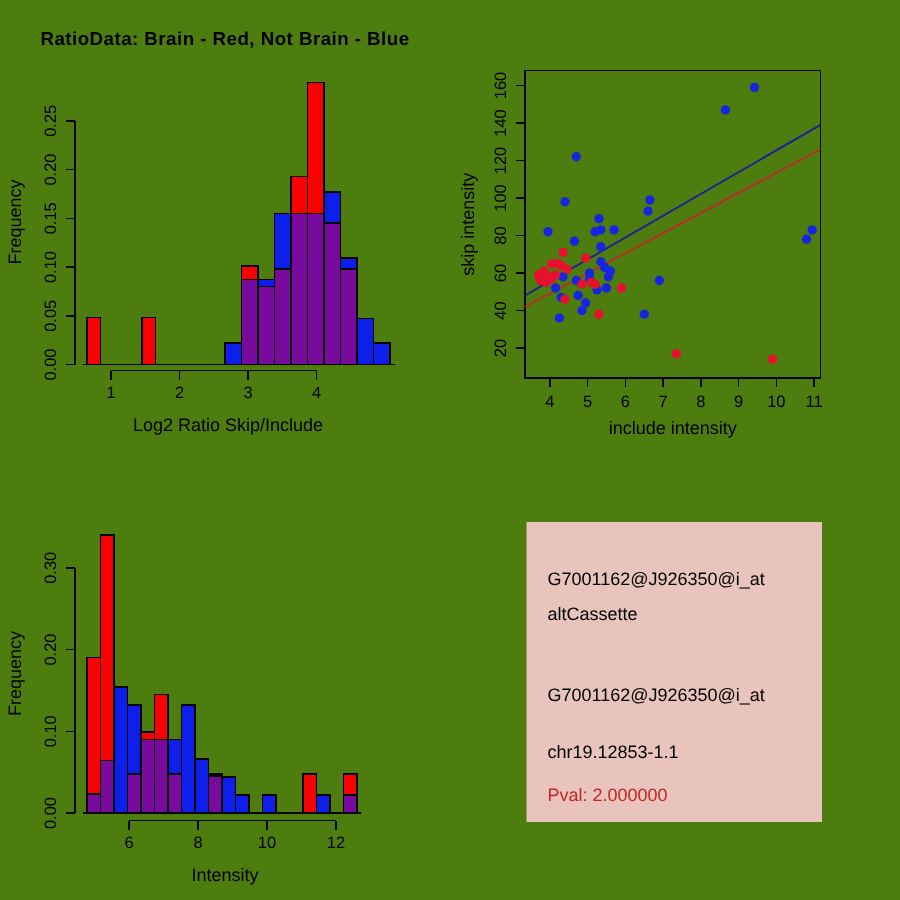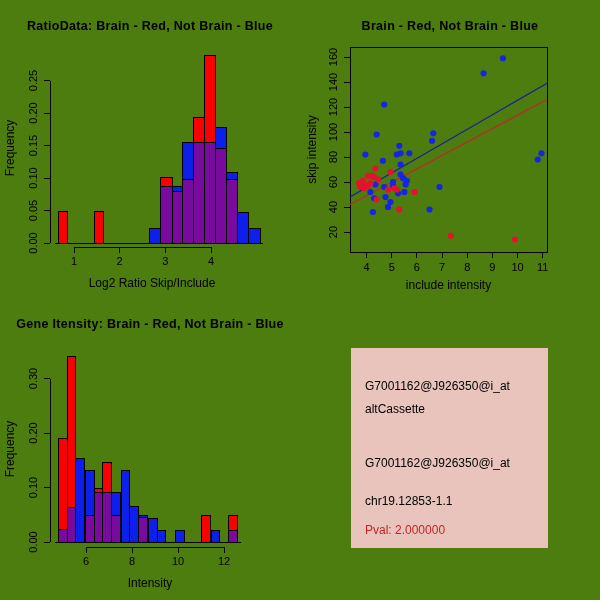--- a/index.html
+++ b/index.html
@@ -66,21 +66,20 @@
         <line x1="165.33333333333331" y1="247" x2="165.33333333333331" y2="253" stroke="#000000" stroke-width="1" shape-rendering="crispEdges"></line>
         <text x="165.33333333333331" y="265" font-size="11px" text-anchor="middle">3</text>
         <line x1="211" y1="247" x2="211" y2="253" stroke="#000000" stroke-width="1" shape-rendering="crispEdges"></line>
         <text x="211" y="265" font-size="11px" text-anchor="middle">4</text>
         <text x="152" y="287" font-size="12px" text-anchor="middle">Log2 Ratio Skip/Include</text>
         <text x="14" y="148" font-size="12px" text-anchor="middle" transform="rotate(-90 14 148)">Frequency</text>
       </svg>
   </div>
 
   <div class="panel" id="panel-scatter">
-    <div class="chart-title">Brain - Red, Not Brain - Blue</div>
     <svg id="svg-scatter" width="300" height="300">
         <rect x="50" y="47" width="197" height="205" fill="none" stroke="#000000" stroke-width="1" shape-rendering="crispEdges"></rect>
         <line x1="66.60536398467434" y1="252" x2="66.60536398467434" y2="258" stroke="#000000" stroke-width="1" shape-rendering="crispEdges"></line>
         <text x="66.60536398467434" y="271" font-size="11px" text-anchor="middle">4</text>
         <line x1="91.76500638569604" y1="252" x2="91.76500638569604" y2="258" stroke="#000000" stroke-width="1" shape-rendering="crispEdges"></line>
         <text x="91.76500638569604" y="271" font-size="11px" text-anchor="middle">5</text>
         <line x1="116.92464878671775" y1="252" x2="116.92464878671775" y2="258" stroke="#000000" stroke-width="1" shape-rendering="crispEdges"></line>
         <text x="116.92464878671775" y="271" font-size="11px" text-anchor="middle">6</text>
         <line x1="142.08429118773947" y1="252" x2="142.08429118773947" y2="258" stroke="#000000" stroke-width="1" shape-rendering="crispEdges"></line>
         <text x="142.08429118773947" y="271" font-size="11px" text-anchor="middle">7</text>
@@ -163,21 +162,20 @@
         <circle cx="99.31289910600256" cy="209.5" r="3.1" fill="#e8112d"></circle>
         <circle cx="114.40868454661559" cy="192" r="3.1" fill="#e8112d"></circle>
         <circle cx="150.89016602809704" cy="235.75" r="3.1" fill="#e8112d"></circle>
         <circle cx="215.04725415070246" cy="239.5" r="3.1" fill="#e8112d"></circle>
         <text x="148.5" y="289" font-size="12px" text-anchor="middle">include intensity</text>
         <text x="16" y="149.5" font-size="12px" text-anchor="middle" transform="rotate(-90 16 149.5)">skip intensity</text>
       </svg>
   </div>
 
   <div class="panel" id="panel-gene-hist">
-    <div class="chart-title" style="top:17px">Gene Itensity: Brain - Red, Not Brain - Blue</div>
     <svg id="svg-gene-hist" width="300" height="300">
         <rect x="58.009000000000015" y="229.465" width="8.992999999999995" height="12.534999999999997" fill="#780a9e" stroke="#000000" stroke-width="1" shape-rendering="crispEdges"></rect>
         <rect x="58.009000000000015" y="138.45" width="8.992999999999995" height="91.01500000000001" fill="#fb0000" stroke="#000000" stroke-width="1" shape-rendering="crispEdges"></rect>
         <rect x="67.00200000000001" y="207.12" width="8.992999999999995" height="34.879999999999995" fill="#780a9e" stroke="#000000" stroke-width="1" shape-rendering="crispEdges"></rect>
         <rect x="67.00200000000001" y="56.69999999999999" width="8.992999999999995" height="150.42000000000002" fill="#fb0000" stroke="#000000" stroke-width="1" shape-rendering="crispEdges"></rect>
         <rect x="75.995" y="158.07" width="8.99300000000001" height="83.93" fill="#0d1fea" stroke="#000000" stroke-width="1" shape-rendering="crispEdges"></rect>
         <rect x="85.011" y="215.84" width="8.992999999999995" height="26.159999999999997" fill="#780a9e" stroke="#000000" stroke-width="1" shape-rendering="crispEdges"></rect>
         <rect x="85.011" y="170.06" width="8.992999999999995" height="45.78" fill="#0d1fea" stroke="#000000" stroke-width="1" shape-rendering="crispEdges"></rect>
         <rect x="94.00399999999999" y="192.95" width="8.99300000000001" height="49.05000000000001" fill="#780a9e" stroke="#000000" stroke-width="1" shape-rendering="crispEdges"></rect>
         <rect x="94.00399999999999" y="188.045" width="8.99300000000001" height="4.905000000000001" fill="#fb0000" stroke="#000000" stroke-width="1" shape-rendering="crispEdges"></rect>

